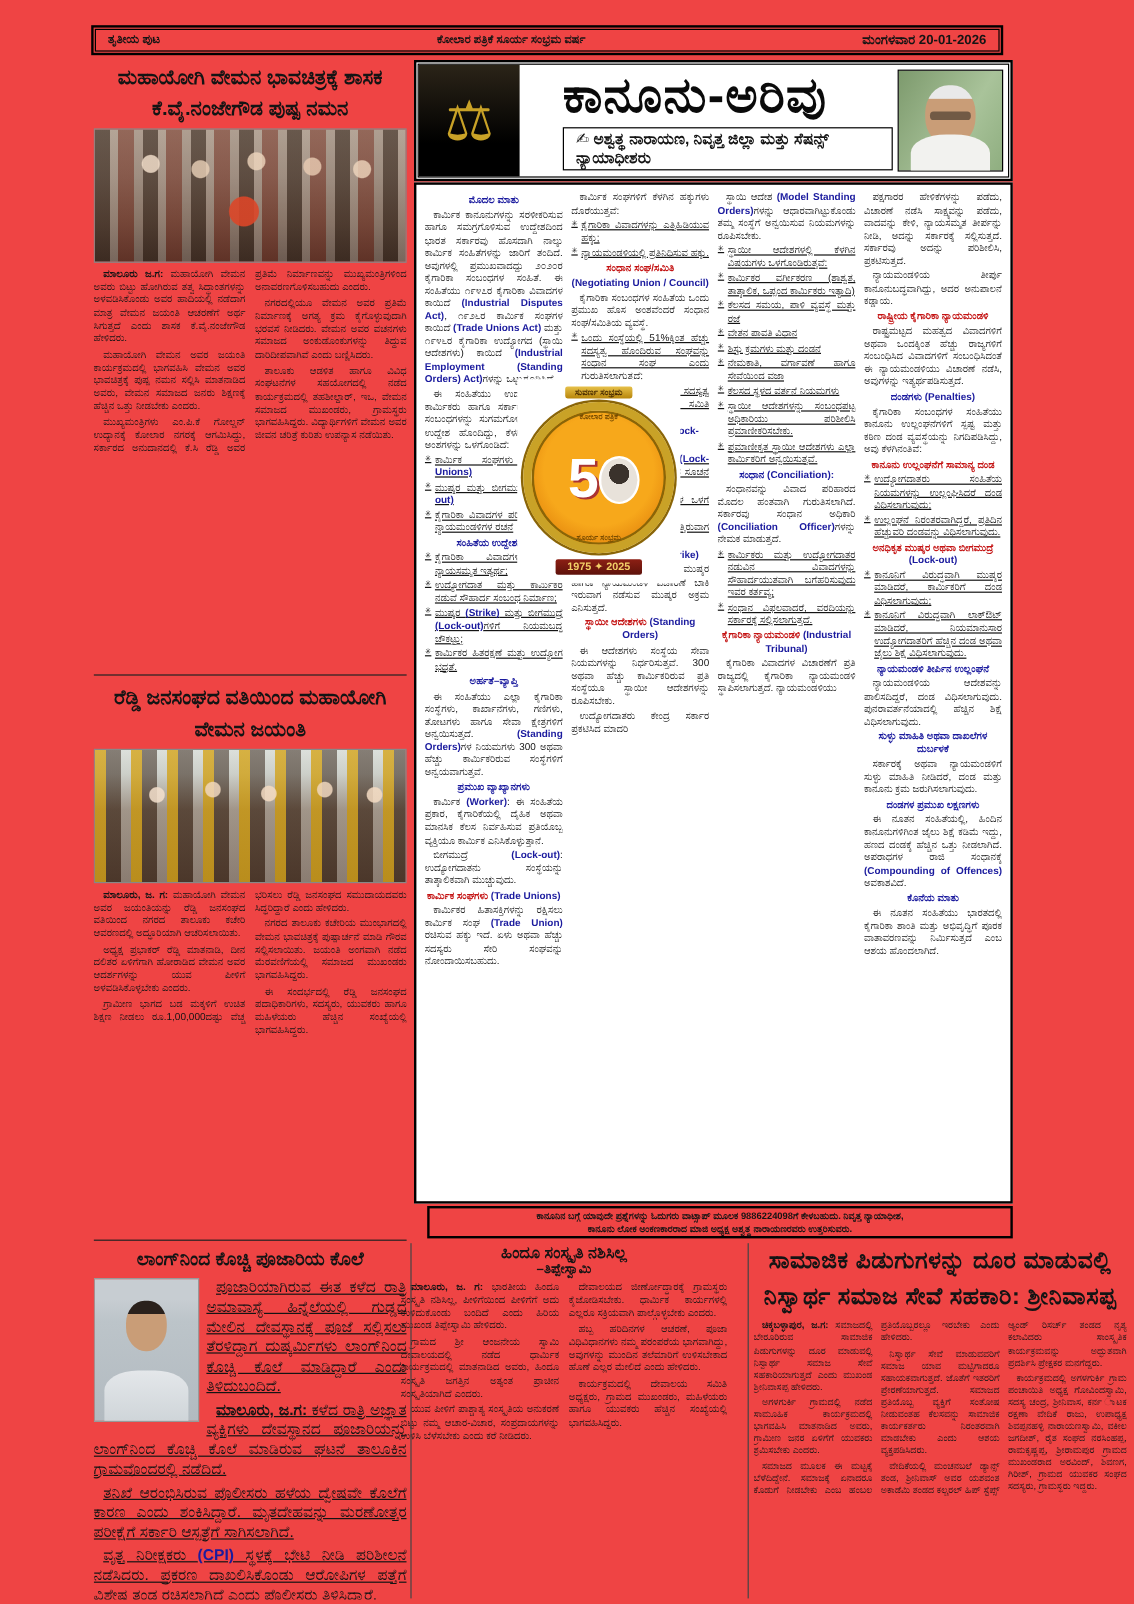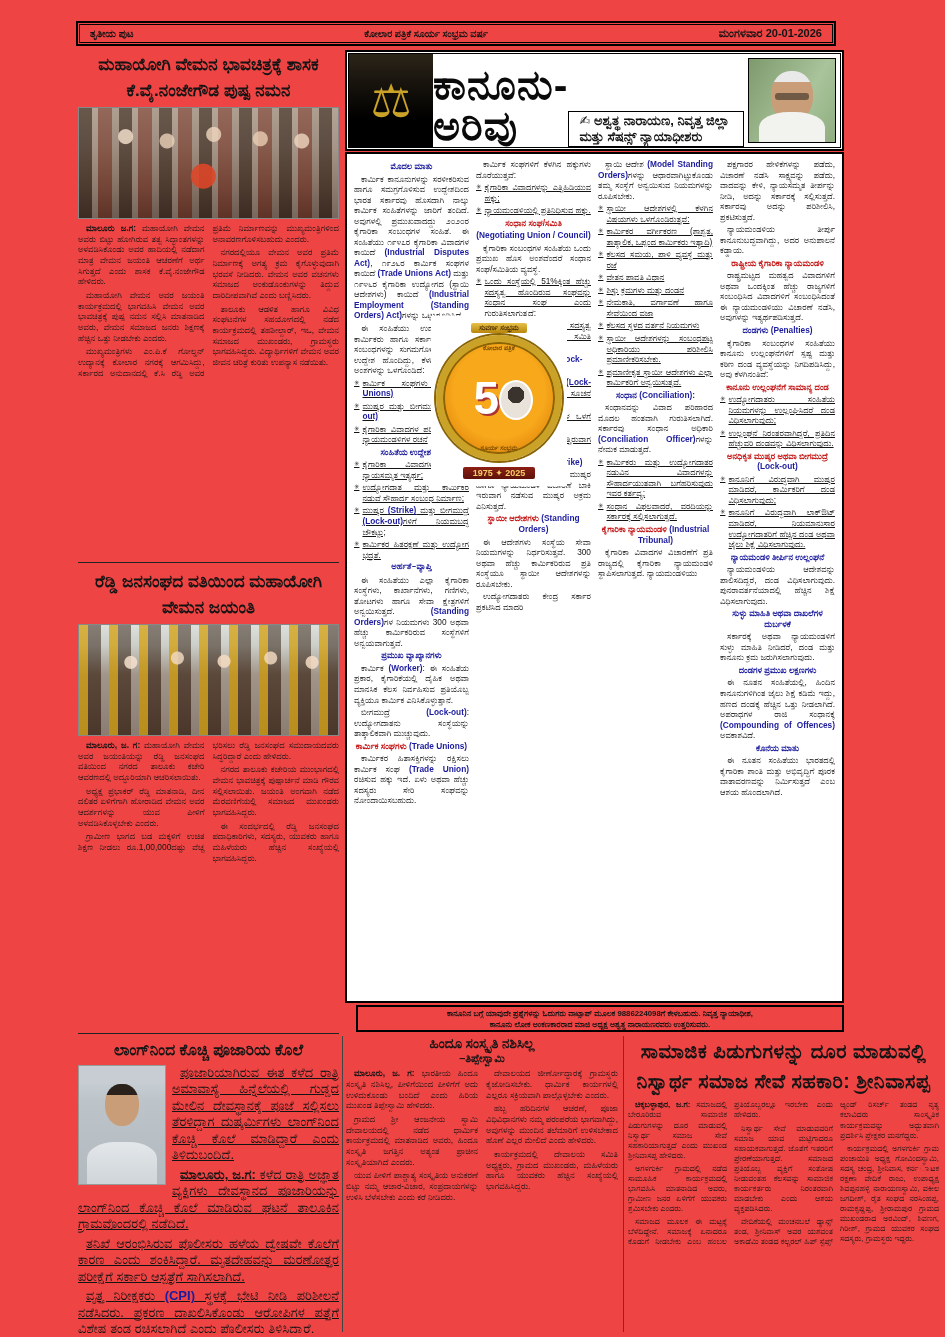--- a/index.html
+++ b/index.html
@@ -42,21 +42,21 @@
      background:linear-gradient(180deg,#c7cdd2 0 14%,#bcc4c9 30%,#b2bac0 100%);position:relative;}
   .photo3 .head{position:absolute;left:26px;top:18px;width:34px;height:42px;border-radius:45% 45% 48% 48%;
      background:linear-gradient(180deg,#2a211c 0 26%,#c99d77 27% 100%);}
   .photo3 .shirt{position:absolute;left:8px;bottom:0;width:70px;height:42px;border-radius:40% 40% 0 0;
      background:linear-gradient(180deg,#e4e7ea,#cfd5d9);}
   
   .masthead{position:absolute;left:345px;top:50px;width:499px;height:101px;border:2px solid #000;box-sizing:border-box;background:#fff;}
   .masthead .inner{position:absolute;inset:1px;border:1px solid #000;display:flex;align-items:stretch;}
   .justice{width:84px;background:linear-gradient(180deg,#2b2418,#000 70%);display:flex;align-items:center;justify-content:center;
      color:#c9a227;font-size:46px;}
-  .mast-center{flex:1;display:flex;flex-direction:row;align-items:flex-end;justify-content:center;}
+  .mast-center{flex:1;display:flex;flex-direction:column;align-items:flex-start;justify-content:center;margin-left:36px;}
   .mast-title{font-weight:bold;font-size:41px;line-height:1;letter-spacing:1px;color:#0a0a0a;}
   .mast-byline{margin-top:6px;border:1px solid #000;padding:1px 10px;font-size:13px;font-weight:bold;}
   .judge-photo{width:86px;margin:4px;border:1px solid #000;position:relative;overflow:hidden;
      background:linear-gradient(120deg,#7d9a6d,#a9c39a 60%,#8fae80);}
   .judge-photo .head{position:absolute;left:22px;top:12px;width:42px;height:50px;border-radius:46%;
      background:linear-gradient(180deg,#e9e9e9 0 22%,#c99d77 23% 100%);}
   .judge-photo .specs{position:absolute;left:26px;top:34px;width:34px;height:7px;border-radius:3px;background:rgba(40,35,30,.55);}
   .judge-photo .shirt{position:absolute;left:10px;bottom:-4px;width:66px;height:34px;border-radius:45% 45% 0 0;background:#f2f2ef;}
   
   .main-box{position:absolute;left:345px;top:152px;width:499px;height:851px;border:2px solid #000;box-sizing:border-box;background:#fff;}
@@ -82,21 +82,21 @@
   .emblem .arc.t{top:2px;} .emblem .arc.bm{bottom:2px;}
   .emblem .num{font-size:46px;font-weight:bold;color:#fff;text-shadow:2px 2px 0 #a33;line-height:1;}
   .emblem .face{position:absolute;right:22px;top:38px;width:30px;height:36px;border-radius:50%;
      background:radial-gradient(circle at 50% 36%,#3a322c 0 30%,#e8e2da 31% 100%);border:2px solid #fff;}
   .emblem .years{display:inline-block;margin-top:2px;background:linear-gradient(180deg,#8c1f14,#5e120b);
      color:#f3cf67;font-size:9px;font-weight:bold;padding:1px 10px;border-radius:2px;}
   
   .notice{position:absolute;left:356px;top:1005px;width:488px;height:27px;border:2px solid #000;box-sizing:border-box;
      text-align:center;font-size:7.8px;font-weight:bold;line-height:1.45;padding-top:1px;}
   
-  .bottom-mid{position:absolute;left:346px;top:1036px;width:272px;height:298px;overflow:hidden;}
+  .bottom-mid{position:absolute;left:334px;top:1036px;width:272px;height:298px;overflow:hidden;}
   .bm-head{font-size:13.5px;font-weight:bold;text-align:center;line-height:1.2;}
   .bm-by{font-size:11px;font-weight:bold;text-align:center;margin-bottom:3px;}
   .bottom-right{position:absolute;left:628px;top:1036px;width:311px;height:298px;overflow:hidden;}
   .br-head{font-size:19.5px;font-weight:bold;text-align:center;line-height:1.55;letter-spacing:.5px;margin-bottom:4px;}
   .body-3col{column-count:3;column-gap:7px;font-size:7.9px;line-height:1.27;text-align:justify;overflow:hidden;height:228px;}
   .body-3col p{margin:0 0 3px 0;text-indent:7px;}
   .vline{position:absolute;width:1px;background:#444;}
 </style>
 </head>
 <body>
@@ -190,21 +190,21 @@
             <span>ಉದ್ಯೋಗದಾತ ಮತ್ತು ಕಾರ್ಮಿಕರ ನಡುವೆ ಸೌಹಾರ್ದ ಸಂಬಂಧ ನಿರ್ಮಾಣ;</span>
           </div>
           <div class="b">
             <span class="bul">✳</span>
             <span>ಮುಷ್ಕರ <span class="en">(Strike)</span> ಮತ್ತು ಬೀಗಮುದ್ರೆ <span class="en">(Lock-out)</span>ಗಳಿಗೆ ನಿಯಮಬದ್ಧ ಚೌಕಟ್ಟು;</span>
           </div>
           <div class="b">
             <span class="bul">✳</span>
             <span>ಕಾರ್ಮಿಕರ ಹಿತರಕ್ಷಣೆ ಮತ್ತು ಉದ್ಯೋಗ ಭದ್ರತೆ.</span>
           </div>
-          <p class="sub" style="color: rgb(27, 27, 158); font-family: Liberation Mono, monospace;">ಅರ್ಹತೆ–ವ್ಯಾಪ್ತಿ</p>
+          <p class="sub" style="color: rgb(27, 27, 158);">ಅರ್ಹತೆ–ವ್ಯಾಪ್ತಿ</p>
           <p class="p">ಈ ಸಂಹಿತೆಯು ಎಲ್ಲಾ ಕೈಗಾರಿಕಾ ಸಂಸ್ಥೆಗಳು, ಕಾರ್ಖಾನೆಗಳು, ಗಣಿಗಳು, ತೋಟಗಳು ಹಾಗೂ ಸೇವಾ ಕ್ಷೇತ್ರಗಳಿಗೆ ಅನ್ವಯಿಸುತ್ತದೆ. <span class="en">(Standing Orders)</span>ಗಳ ನಿಯಮಗಳು 300 ಅಥವಾ ಹೆಚ್ಚು ಕಾರ್ಮಿಕರಿರುವ ಸಂಸ್ಥೆಗಳಿಗೆ ಅನ್ವಯವಾಗುತ್ತವೆ.</p>
           <p class="sub" style="color: rgb(27, 27, 158);">ಪ್ರಮುಖ ವ್ಯಾಖ್ಯಾನಗಳು</p>
           <p class="p">ಕಾರ್ಮಿಕ <span class="en">(Worker)</span>: ಈ ಸಂಹಿತೆಯ ಪ್ರಕಾರ, ಕೈಗಾರಿಕೆಯಲ್ಲಿ ದೈಹಿಕ ಅಥವಾ ಮಾನಸಿಕ ಕೆಲಸ ನಿರ್ವಹಿಸುವ ಪ್ರತಿಯೊಬ್ಬ ವ್ಯಕ್ತಿಯೂ ಕಾರ್ಮಿಕ ಎನಿಸಿಕೊಳ್ಳುತ್ತಾನೆ.</p>
           <p class="p">ಬೀಗಮುದ್ರೆ <span class="en">(Lock-out)</span>: ಉದ್ಯೋಗದಾತನು ಸಂಸ್ಥೆಯನ್ನು ತಾತ್ಕಾಲಿಕವಾಗಿ ಮುಚ್ಚುವುದು.</p>
           <p class="sub" style="color: rgb(196, 20, 20);">ಕಾರ್ಮಿಕ ಸಂಘಗಳು <span class="en">(Trade Unions)</span></p>
           <p class="p">ಕಾರ್ಮಿಕರ ಹಿತಾಸಕ್ತಿಗಳನ್ನು ರಕ್ಷಿಸಲು ಕಾರ್ಮಿಕ ಸಂಘ <span class="en">(Trade Union)</span> ರಚಿಸುವ ಹಕ್ಕು ಇದೆ. ಏಳು ಅಥವಾ ಹೆಚ್ಚು ಸದಸ್ಯರು ಸೇರಿ ಸಂಘವನ್ನು ನೋಂದಾಯಿಸಬಹುದು.</p>
         </div>
       <div class="col">
           <p class="p">ಕಾರ್ಮಿಕ ಸಂಘಗಳಿಗೆ ಕೆಳಗಿನ ಹಕ್ಕುಗಳು ದೊರೆಯುತ್ತವೆ:</p>
           <div class="b">

